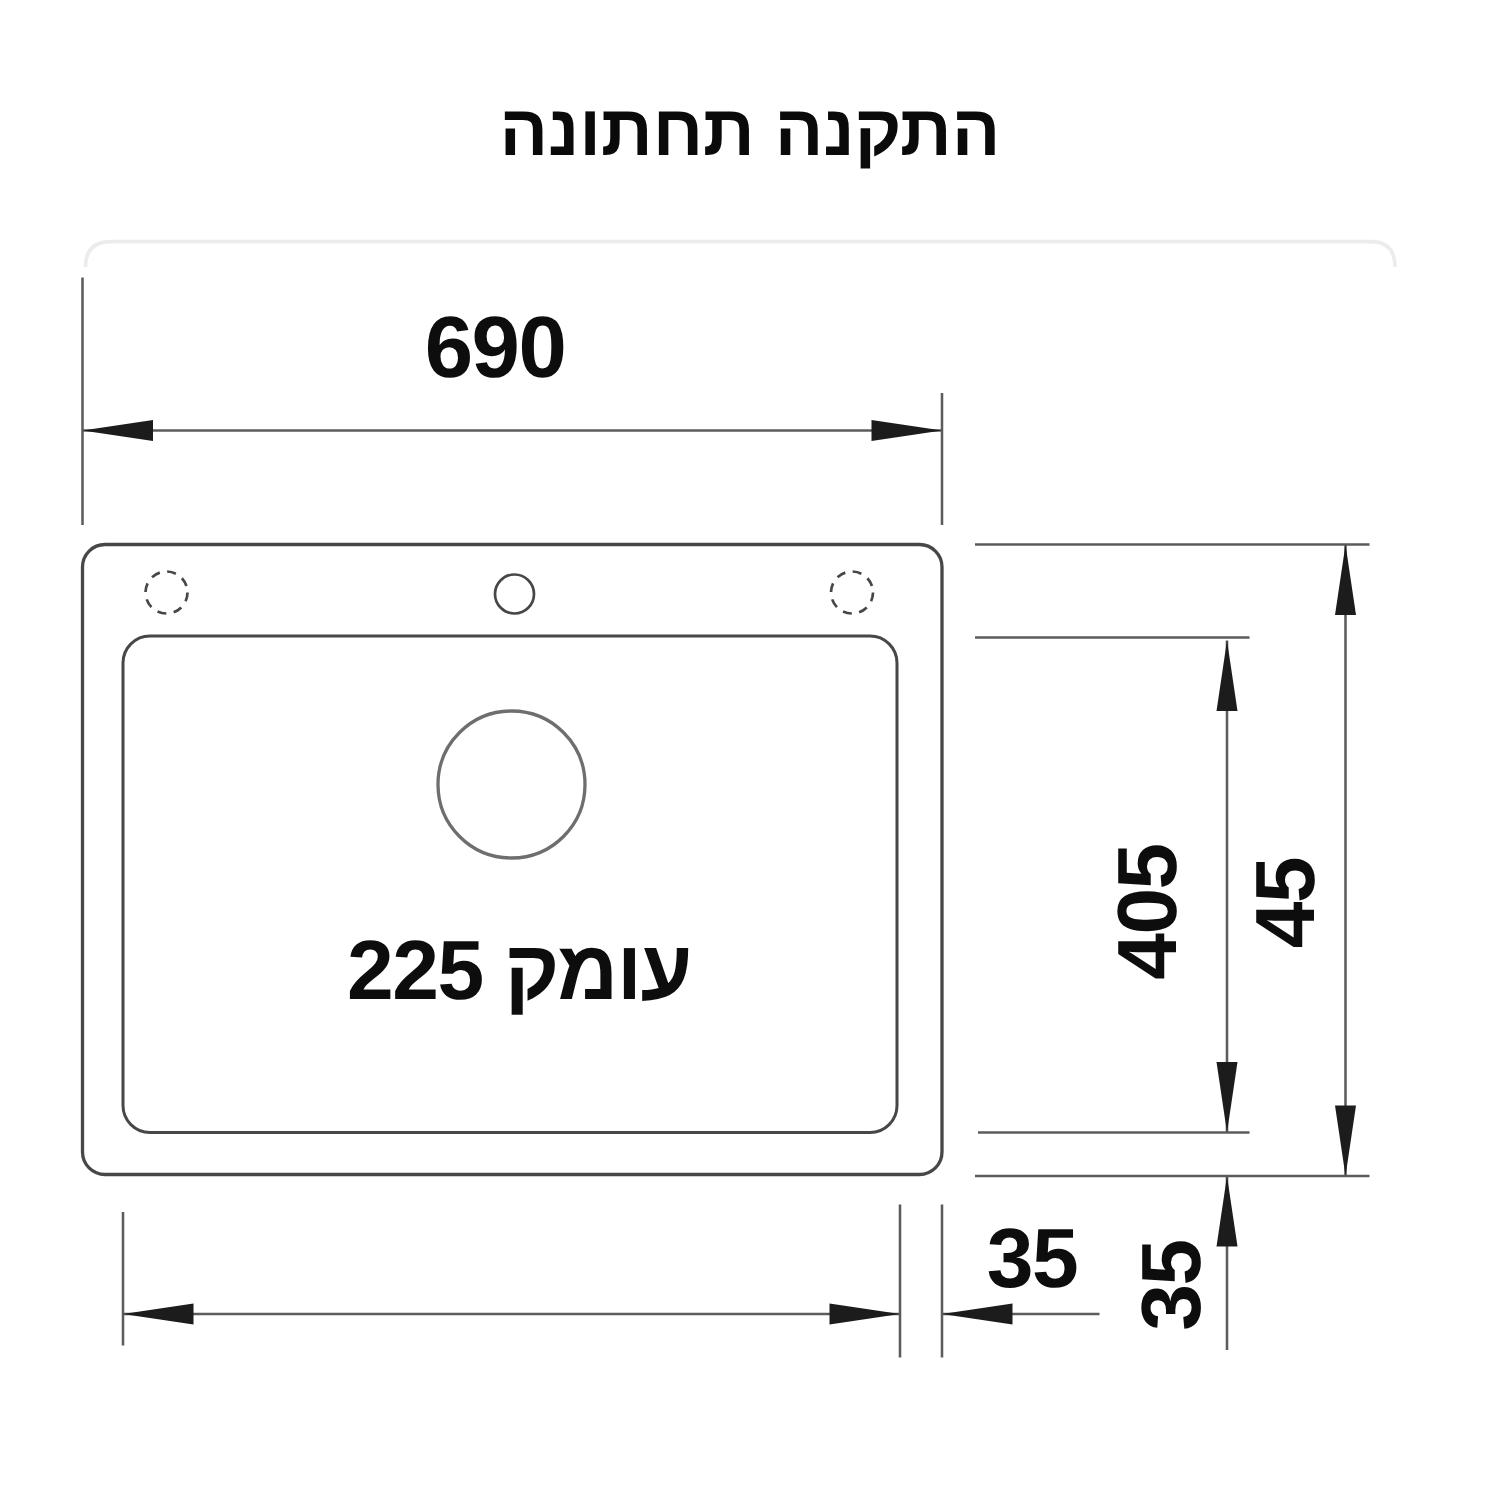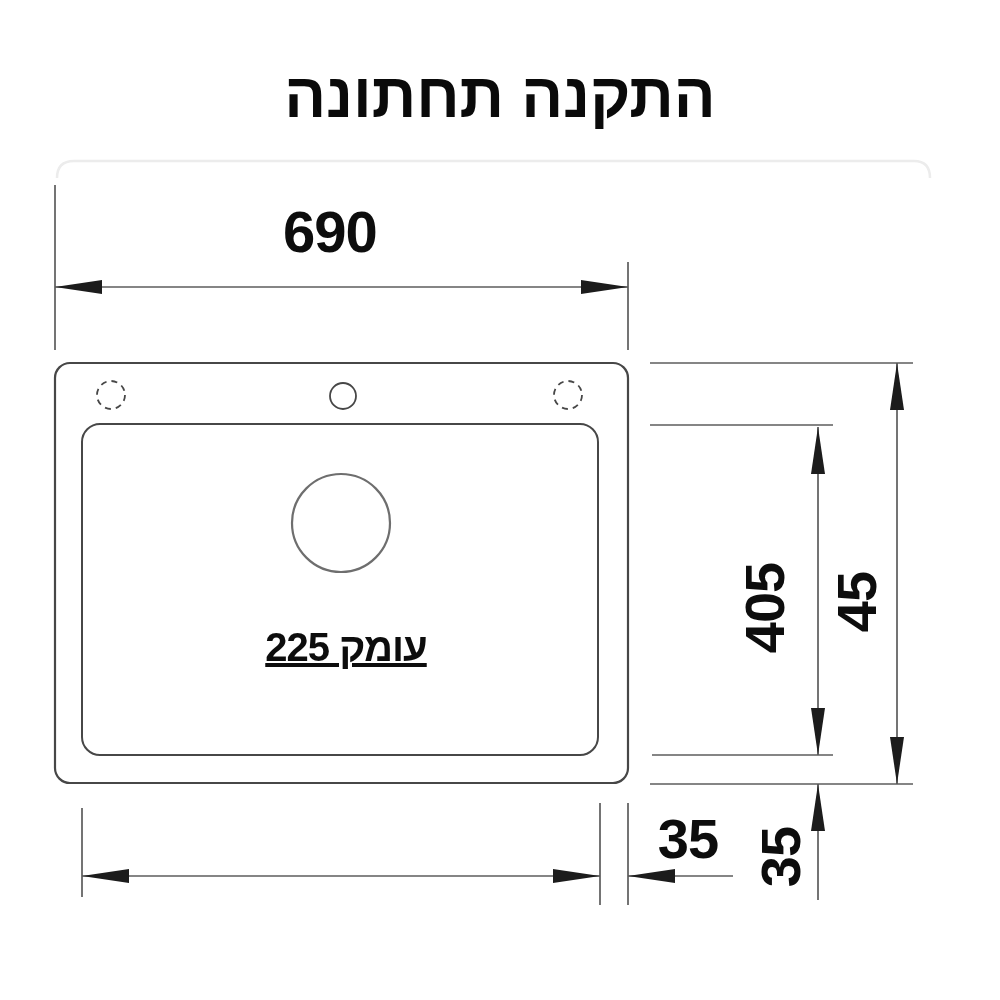--- a/index.html
+++ b/index.html
@@ -19,21 +19,21 @@
     position: absolute;
     left: 0;
     top: 0;
   }
   .page-title {
     position: absolute;
     left: 0;
     top: 60px;
     width: 100%;
     text-align: center;
-    font-size: 62px;
+    font-size: 48px;
     font-weight: bold;
     letter-spacing: 0px;
     color: #0a0a0a;
     white-space: nowrap;
   }
   .lbl {
     position: absolute;
     transform: translate(-50%, -50%);
     font-weight: bold;
     color: #0d0d0d;
@@ -45,24 +45,23 @@
   }
   .dim-num {
     font-size: 58px;
     letter-spacing: -1px;
   }
   .dim-num-sm {
     font-size: 56px;
     letter-spacing: -1px;
   }
   .depth-label {
-    font-size: 40px;
+    font-size: 56px;
     letter-spacing: -1px;
     direction: rtl;
-    text-decoration: underline;
   }
   .outline-stroke { stroke: #474747; fill: none; }
   .dim-stroke     { stroke: #5c5c5c; fill: none; }
   .arrow-fill     { fill: #1c1c1c; stroke: none; }
   .faint-stroke   { stroke: #ececec; fill: none; }
 </style>
 </head>
 <body>
 
 <div class="canvas">

